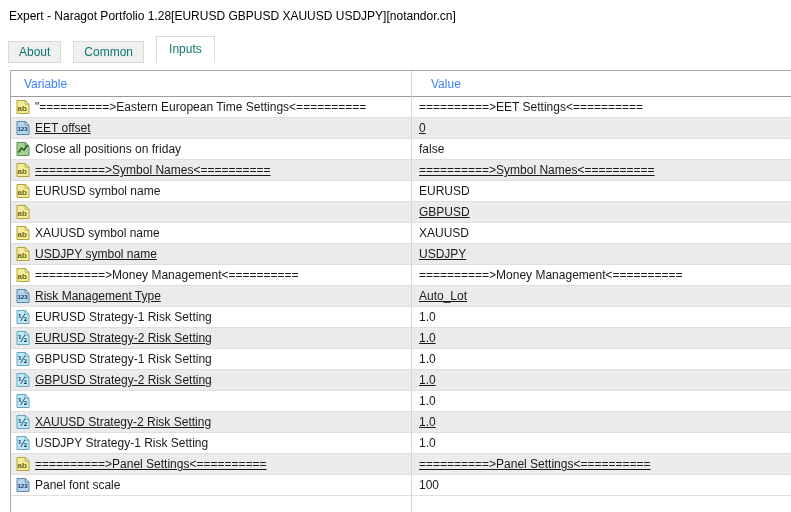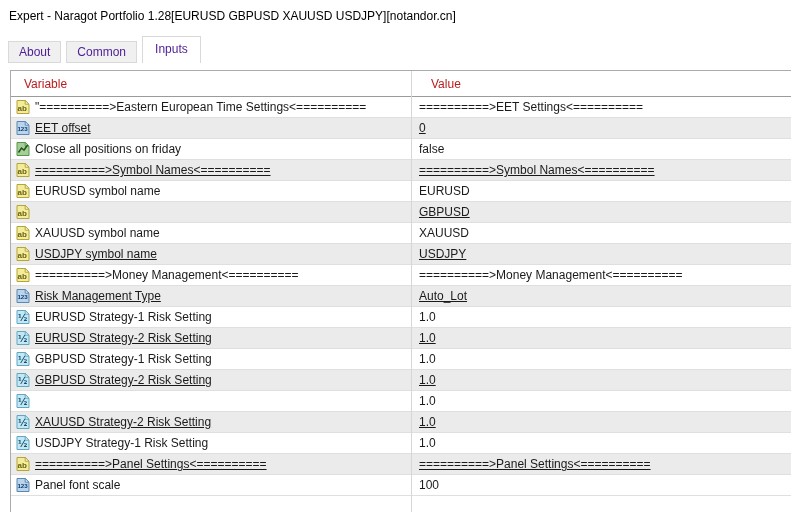--- a/index.html
+++ b/index.html
@@ -20,23 +20,23 @@
   
   .tabbar {
     position:absolute; left:8px; top:36px;
     display:flex; align-items:flex-end; height:27px;
   }
   .tab {
     background:#f0f0f0;
     border:1px solid #d9d9d9;
     height:22px; line-height:20px;
     padding:0 10px;
-    margin-right:5px;
+    margin-right:12px;
     cursor:default;
-    color:#4c1d95;
+    color:#0f766e;
   }
   .tab.active {
     background:#ffffff;
     border-bottom:none;
     height:27px; line-height:24px;
     padding:0 12px;
   }
   
   .inputs-table {
     position:absolute; left:10px; top:70px;
@@ -49,21 +49,21 @@
     position:absolute; left:400px; top:0; bottom:0;
     width:1px; background:#d6d6d6; z-index:3;
   }
   .thead {
     display:flex; height:26px;
     border-bottom:1px solid #9b9b9b;
     background:#fff;
     align-items:center;
     position:relative; z-index:1;
   }
-  .th { color:#b91c1c; }
+  .th { color:#3b82f6; }
   .th.var { width:400px; padding-left:13px; }
   .th.val { flex:1; padding-left:20px; }
   .row {
     display:flex; height:21px;
     border-bottom:1px solid #dfdfdf;
     background:#ffffff;
     align-items:center;
     position:relative;
   }
   .row.alt { background:#ebebeb;text-decoration:underline; }

